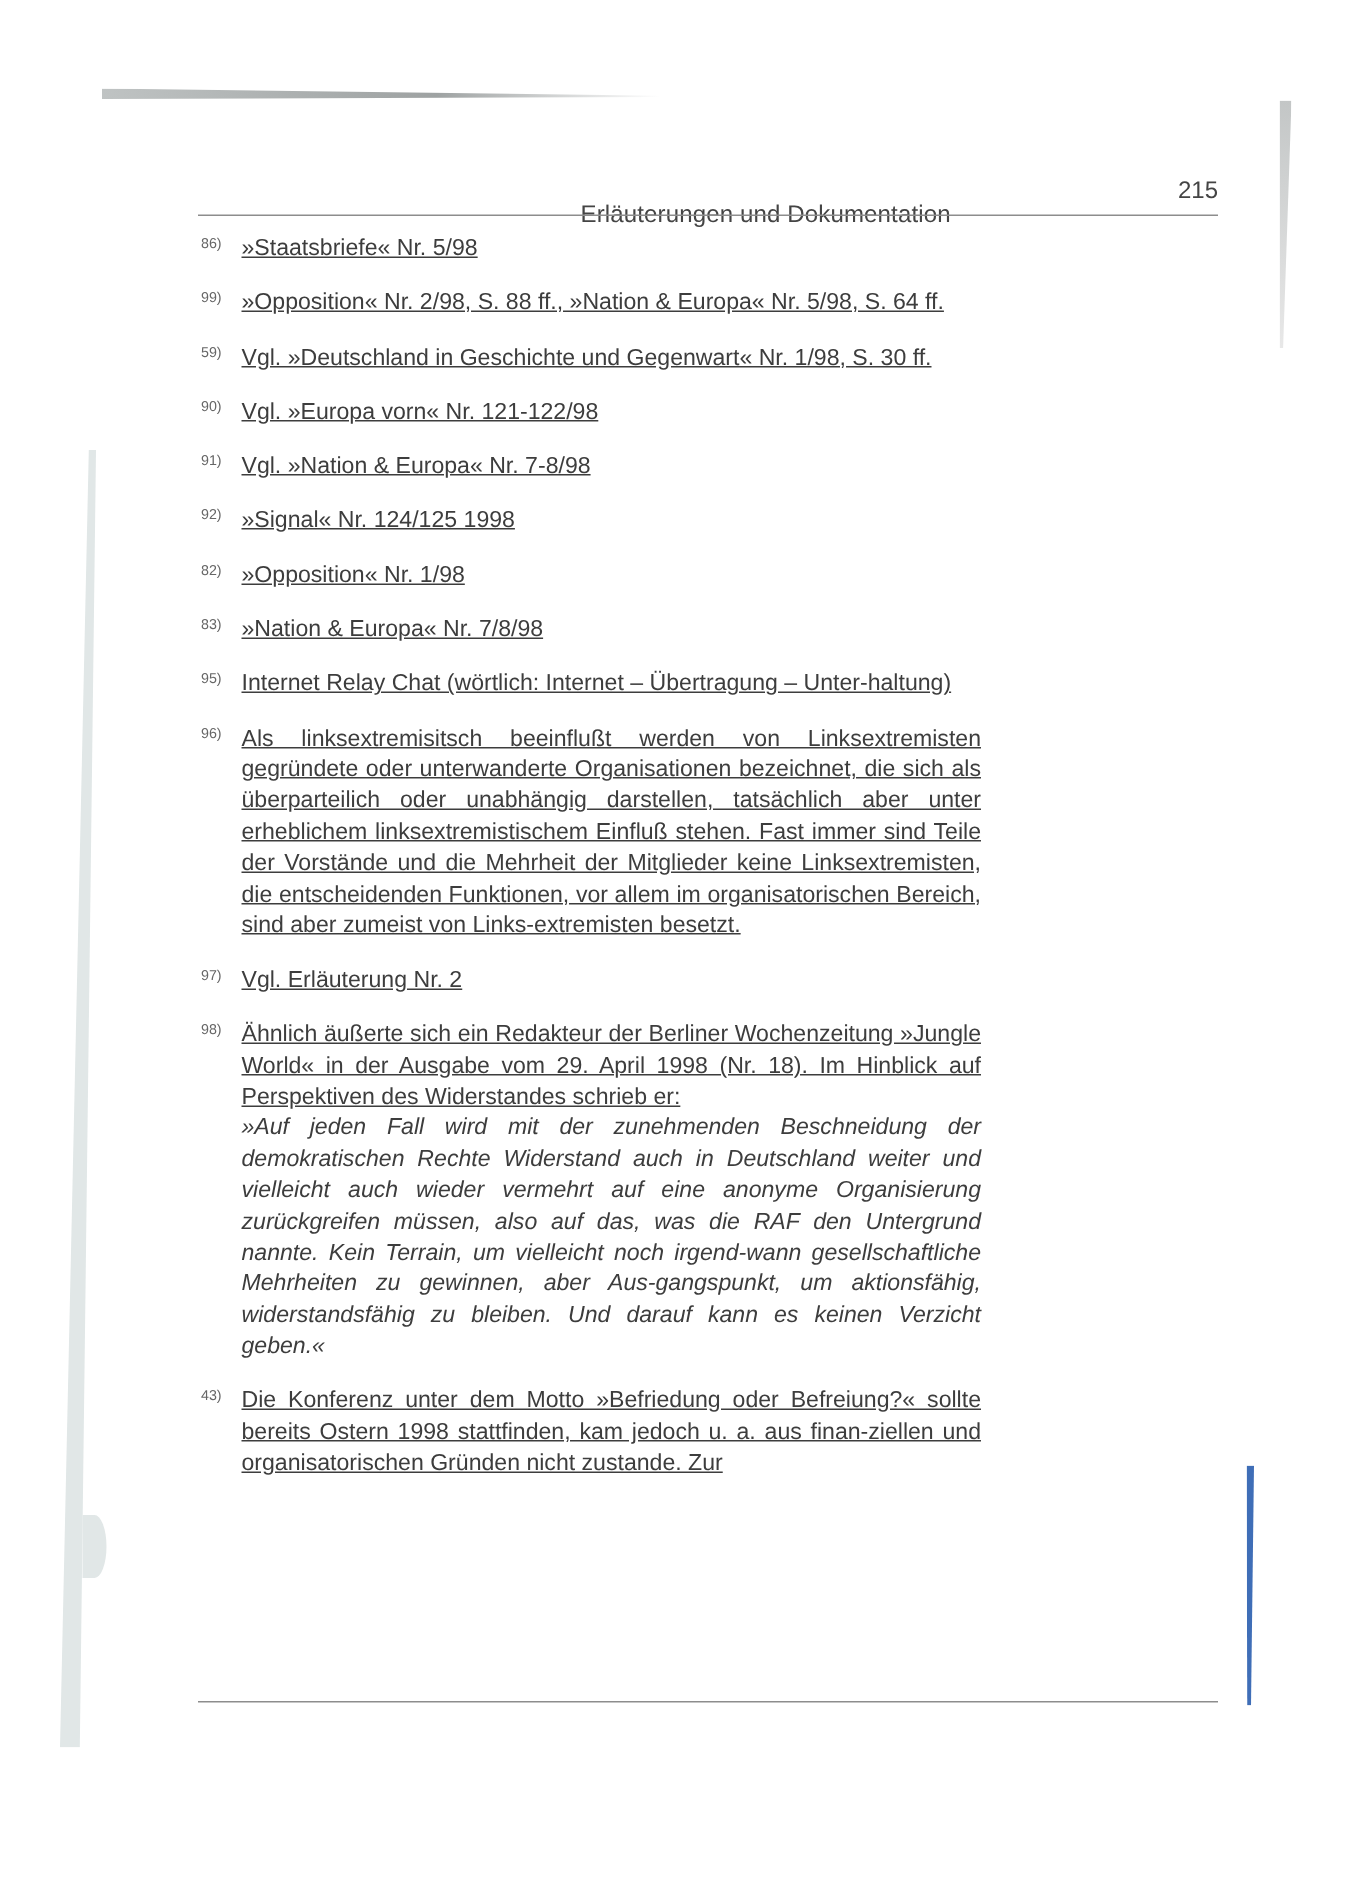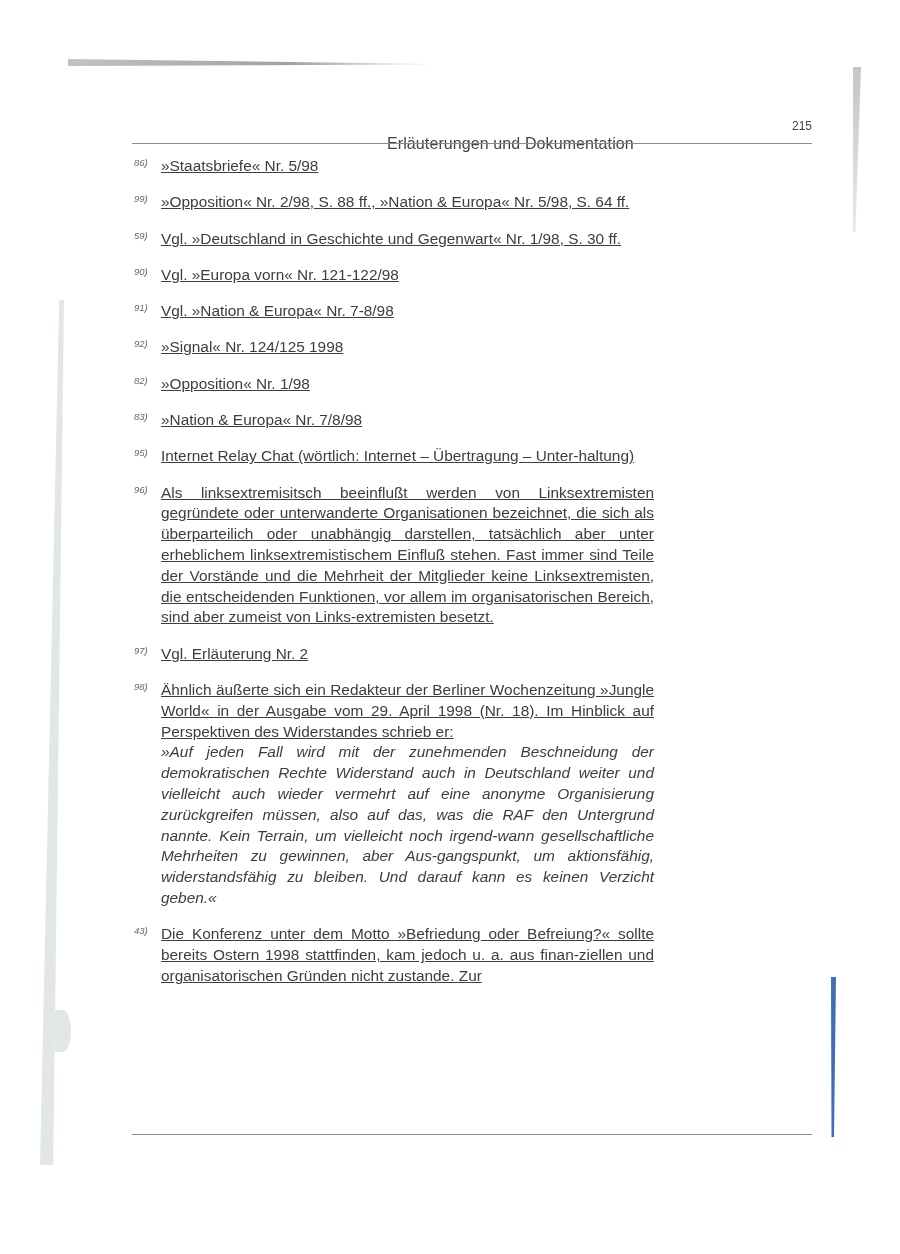--- a/index.html
+++ b/index.html
@@ -75,21 +75,21 @@
       left: 255px;
       top: 18px;
       font-size: 16px;
       color: #444;
       letter-spacing: 0.1px;
     }
     .page-number {
       position: absolute;
       right: 0;
       top: 2px;
-      font-size: 12px;
+      font-size: 16px;
       color: #444;
     }
     .head-rule {
       position: absolute;
       left: 132px;
       top: 143px;
       width: 680px;
       height: 1px;
       background: #8d8d8d;
     }
@@ -122,21 +122,20 @@
     .note.justify .note-body {
       text-align: justify;
       text-align-last: left;
     }
     .note-num {
       position: absolute;
       left: 0;
       top: -3px;
       font-size: 9.5px;
       color: #666;
-      font-style: italic;
     }
     .note-body { display: block; text-decoration: underline; }
     .note-quote {
       display: block;
       font-style: italic;
       text-align: justify;
       text-align-last: left;
     }
   </style>
 </head>

